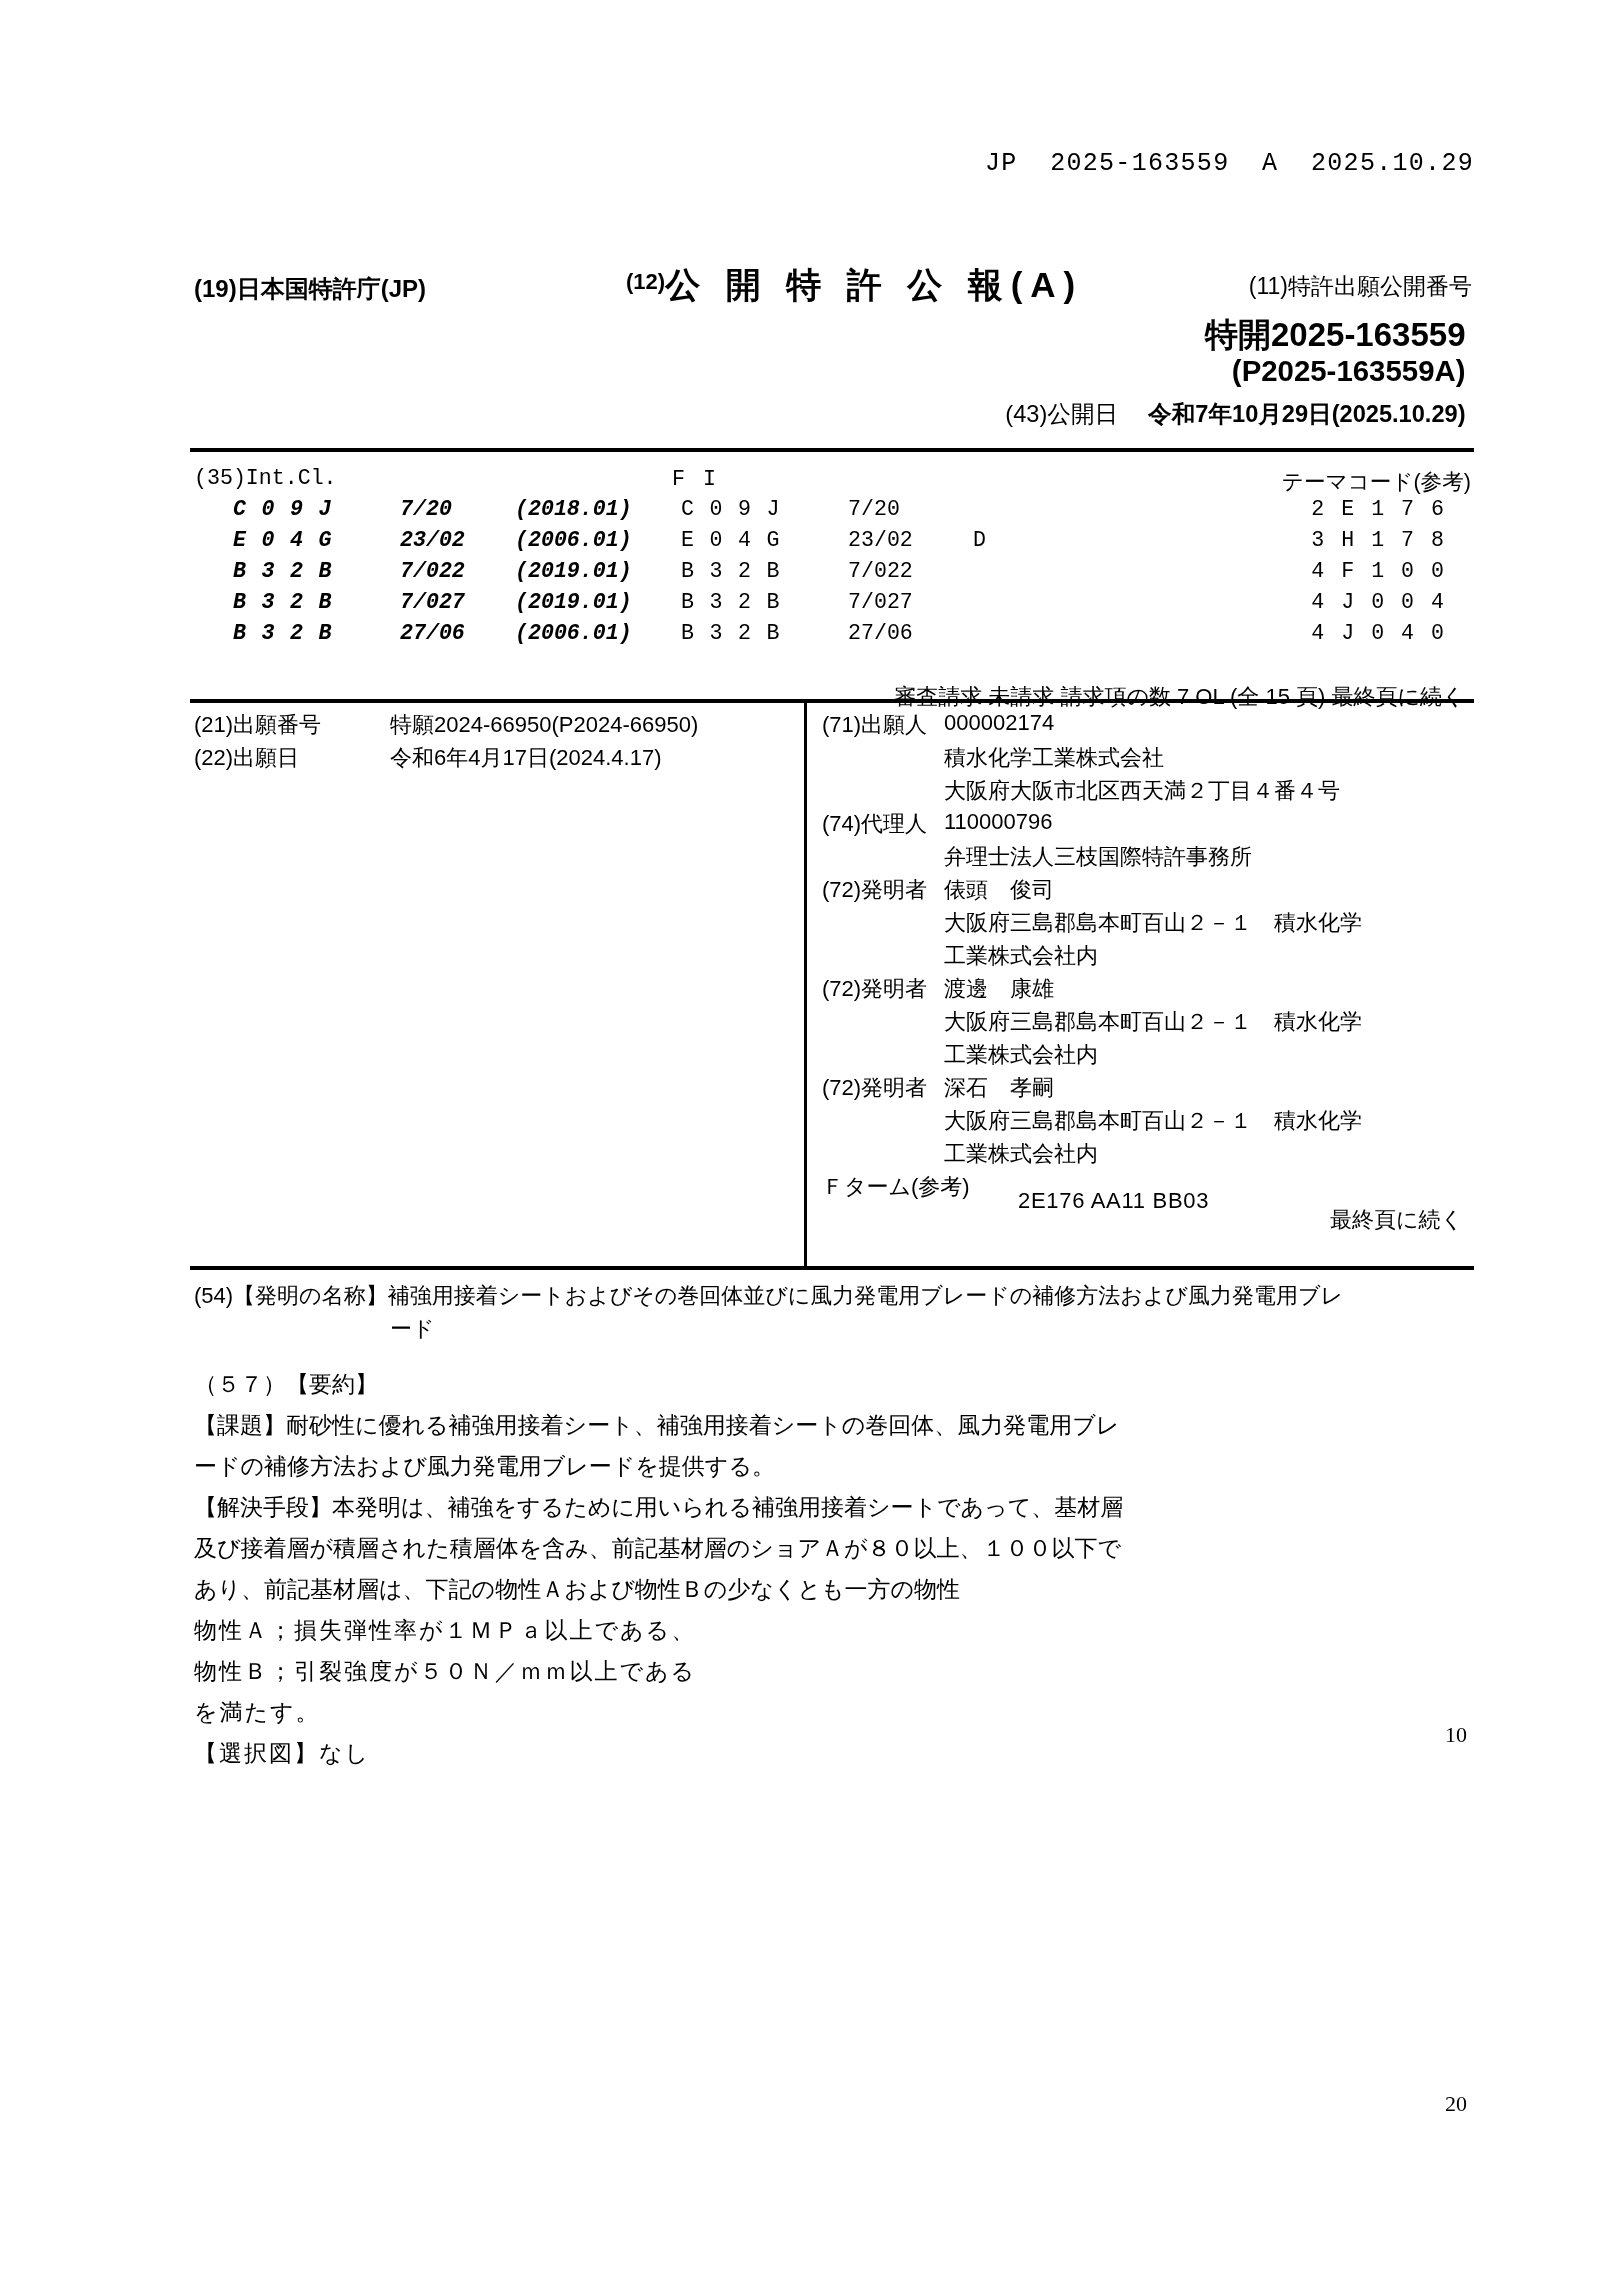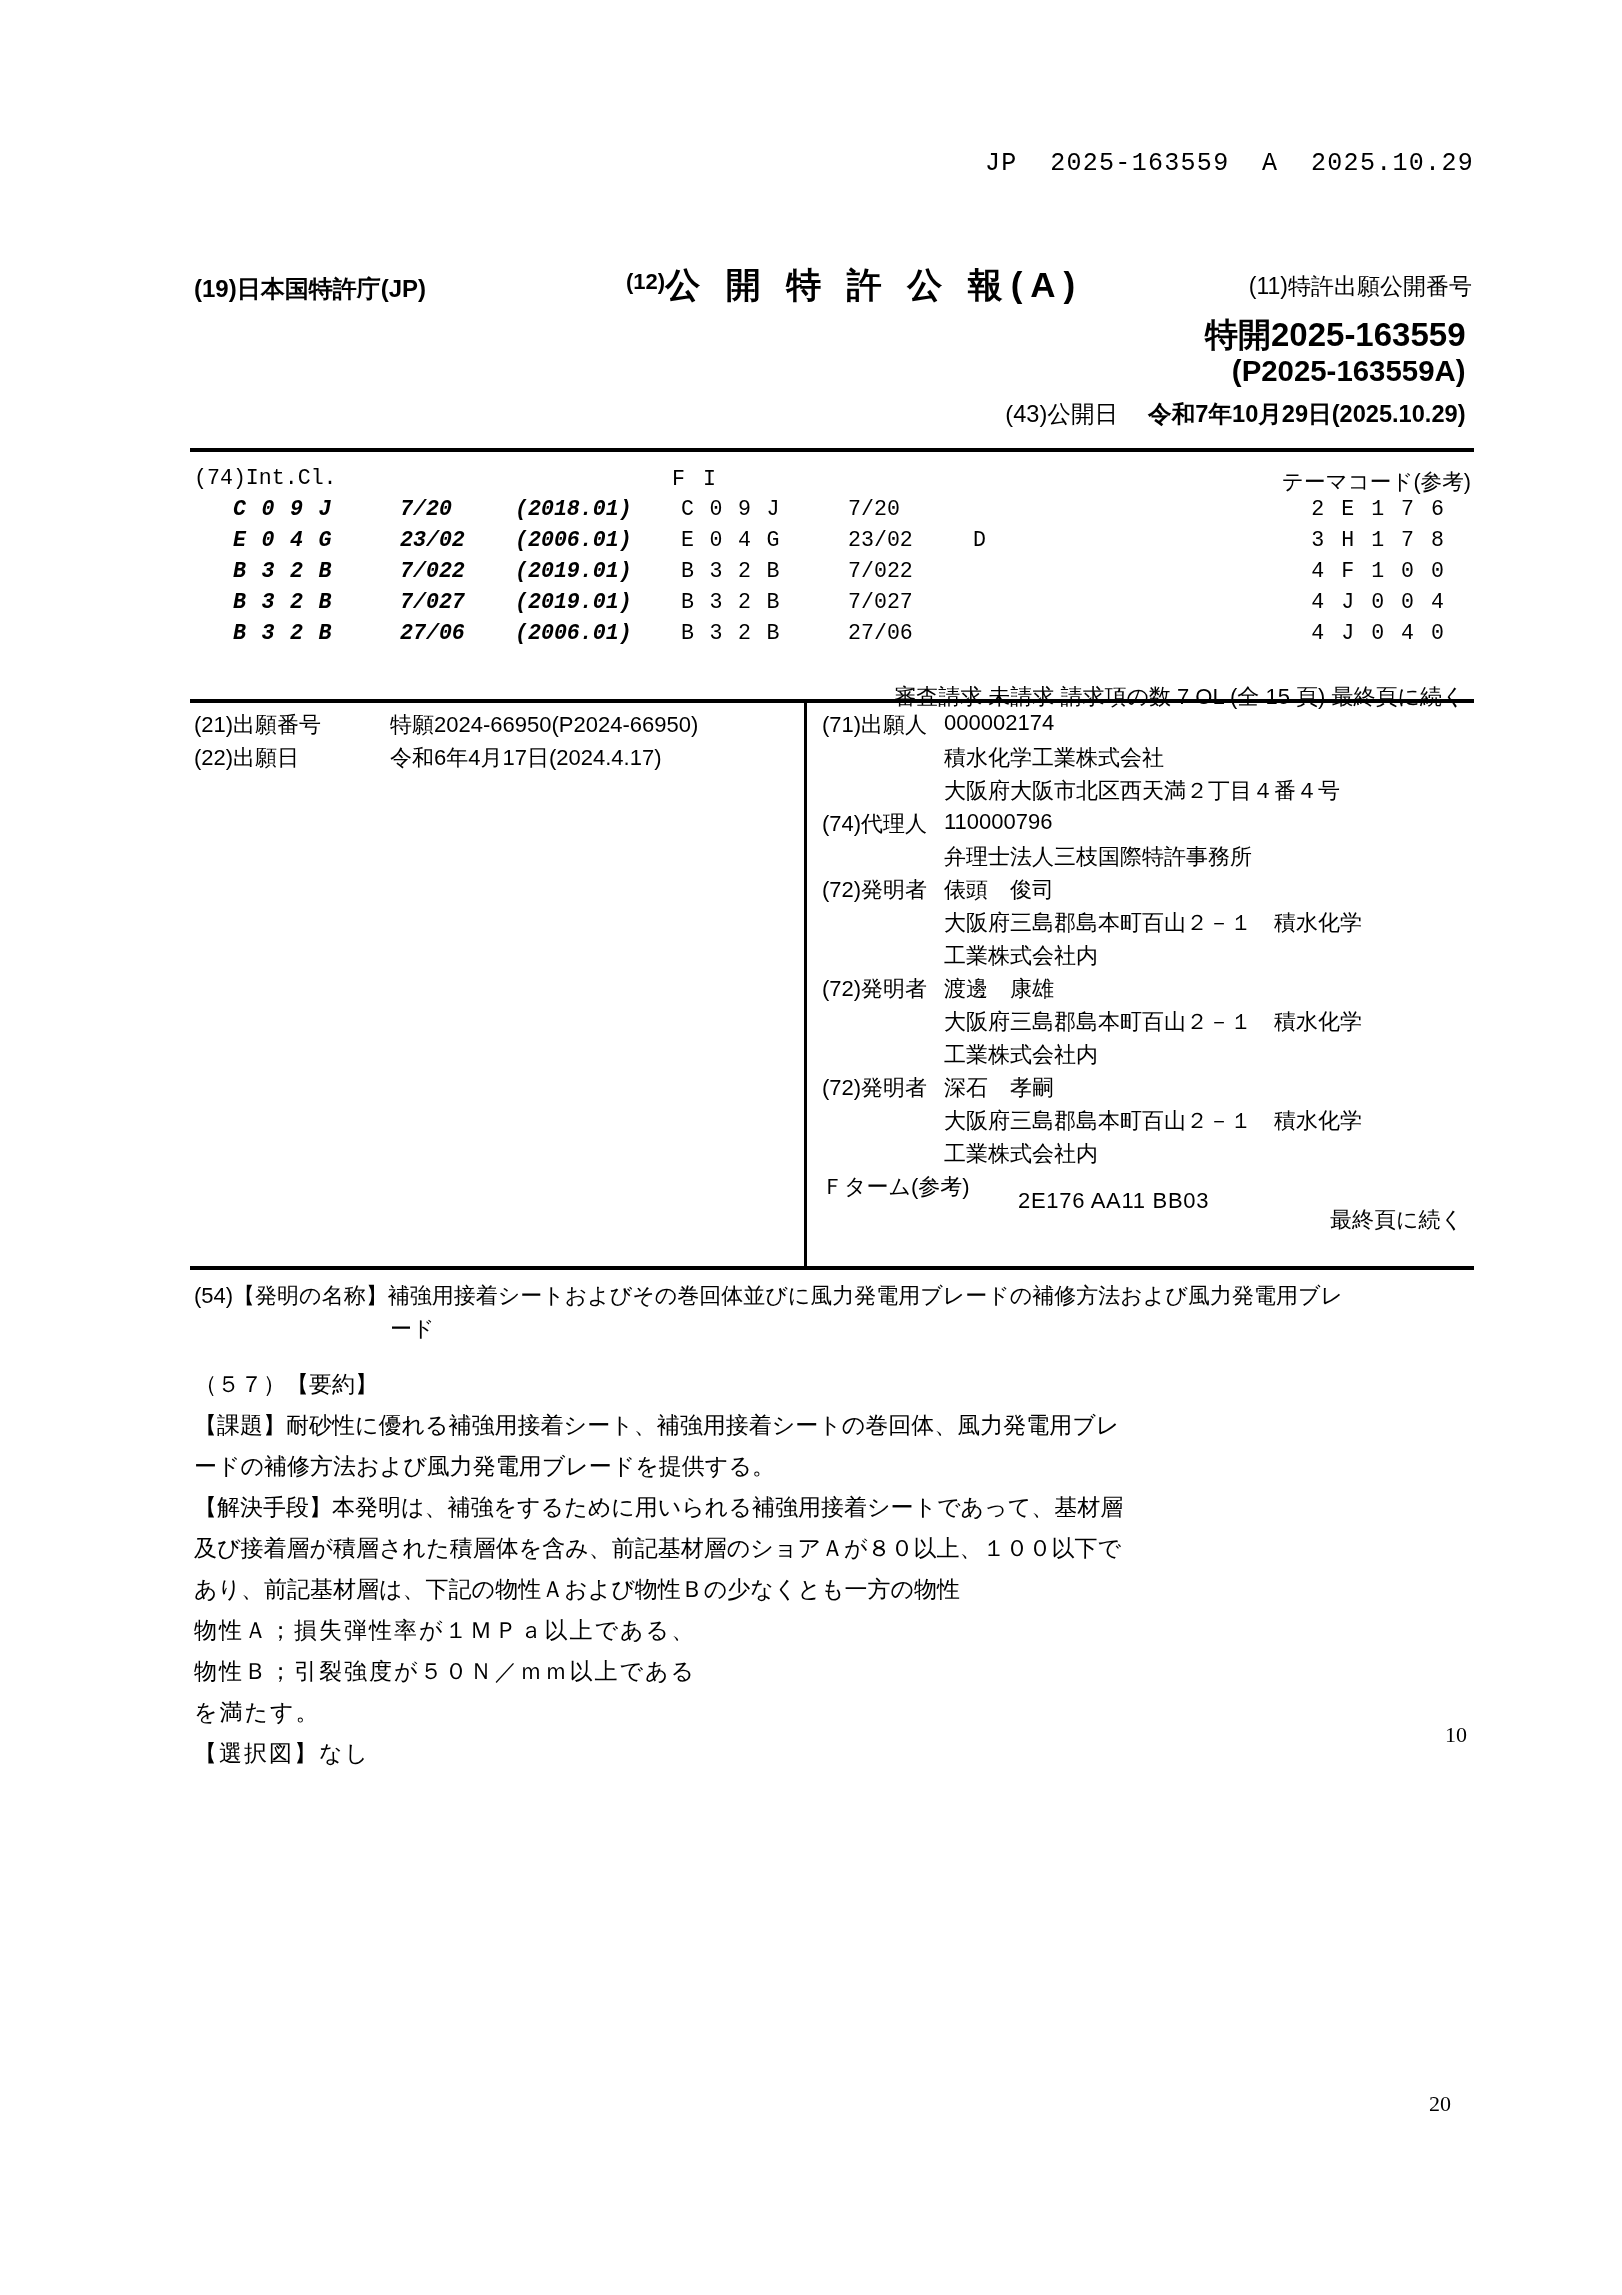--- a/index.html
+++ b/index.html
@@ -264,21 +264,21 @@
   }
   .abs-line { white-space: nowrap; }
   .abs-wide { letter-spacing: 2px; }
 
   .linenum {
     position: absolute;
     font-family: "Liberation Serif", "DejaVu Serif", serif;
     font-size: 22px;
   }
   .linenum-10 { top: 1722px; right: 156px; }
-  .linenum-20 { top: 2091px; right: 172px; }
+  .linenum-20 { top: 2091px; right: 156px; }
 </style>
 </head>
 <body>
 
 <div class="page">
 
   <div class="running-head">JP  2025-163559  A  2025.10.29</div>
 
   <div class="masthead">
     <div class="office">(19)日本国特許庁(JP)</div>
@@ -289,21 +289,21 @@
     <div class="pubnum-1">特開2025-163559</div>
     <div class="pubnum-2">(P2025-163559A)</div>
     <div class="pubdate-row">
       <span class="pd-label">(43)公開日</span><span>令和7年10月29日(2025.10.29)</span>
     </div>
   </div>
 
   <div class="rule-thick" style="top:448px;"></div>
 
   <div class="cls-block">
-    <div class="cls-head-int">(74)Int.Cl.</div>
+    <div class="cls-head-int">(35)Int.Cl.</div>
     <div class="cls-head-fi">F I</div>
     <div class="cls-head-theme">テーマコード(参考)</div>
     <div class="cls-rows">
       <div class="cls-row">
         <span class="c-int-code">C 0 9 J</span>
         <span class="c-int-grp">7/20</span>
         <span class="c-int-ver">(2018.01)</span>
         <span class="c-fi-code">C 0 9 J</span>
         <span class="c-fi-grp">7/20</span>
         <span class="c-fi-mod"></span>

